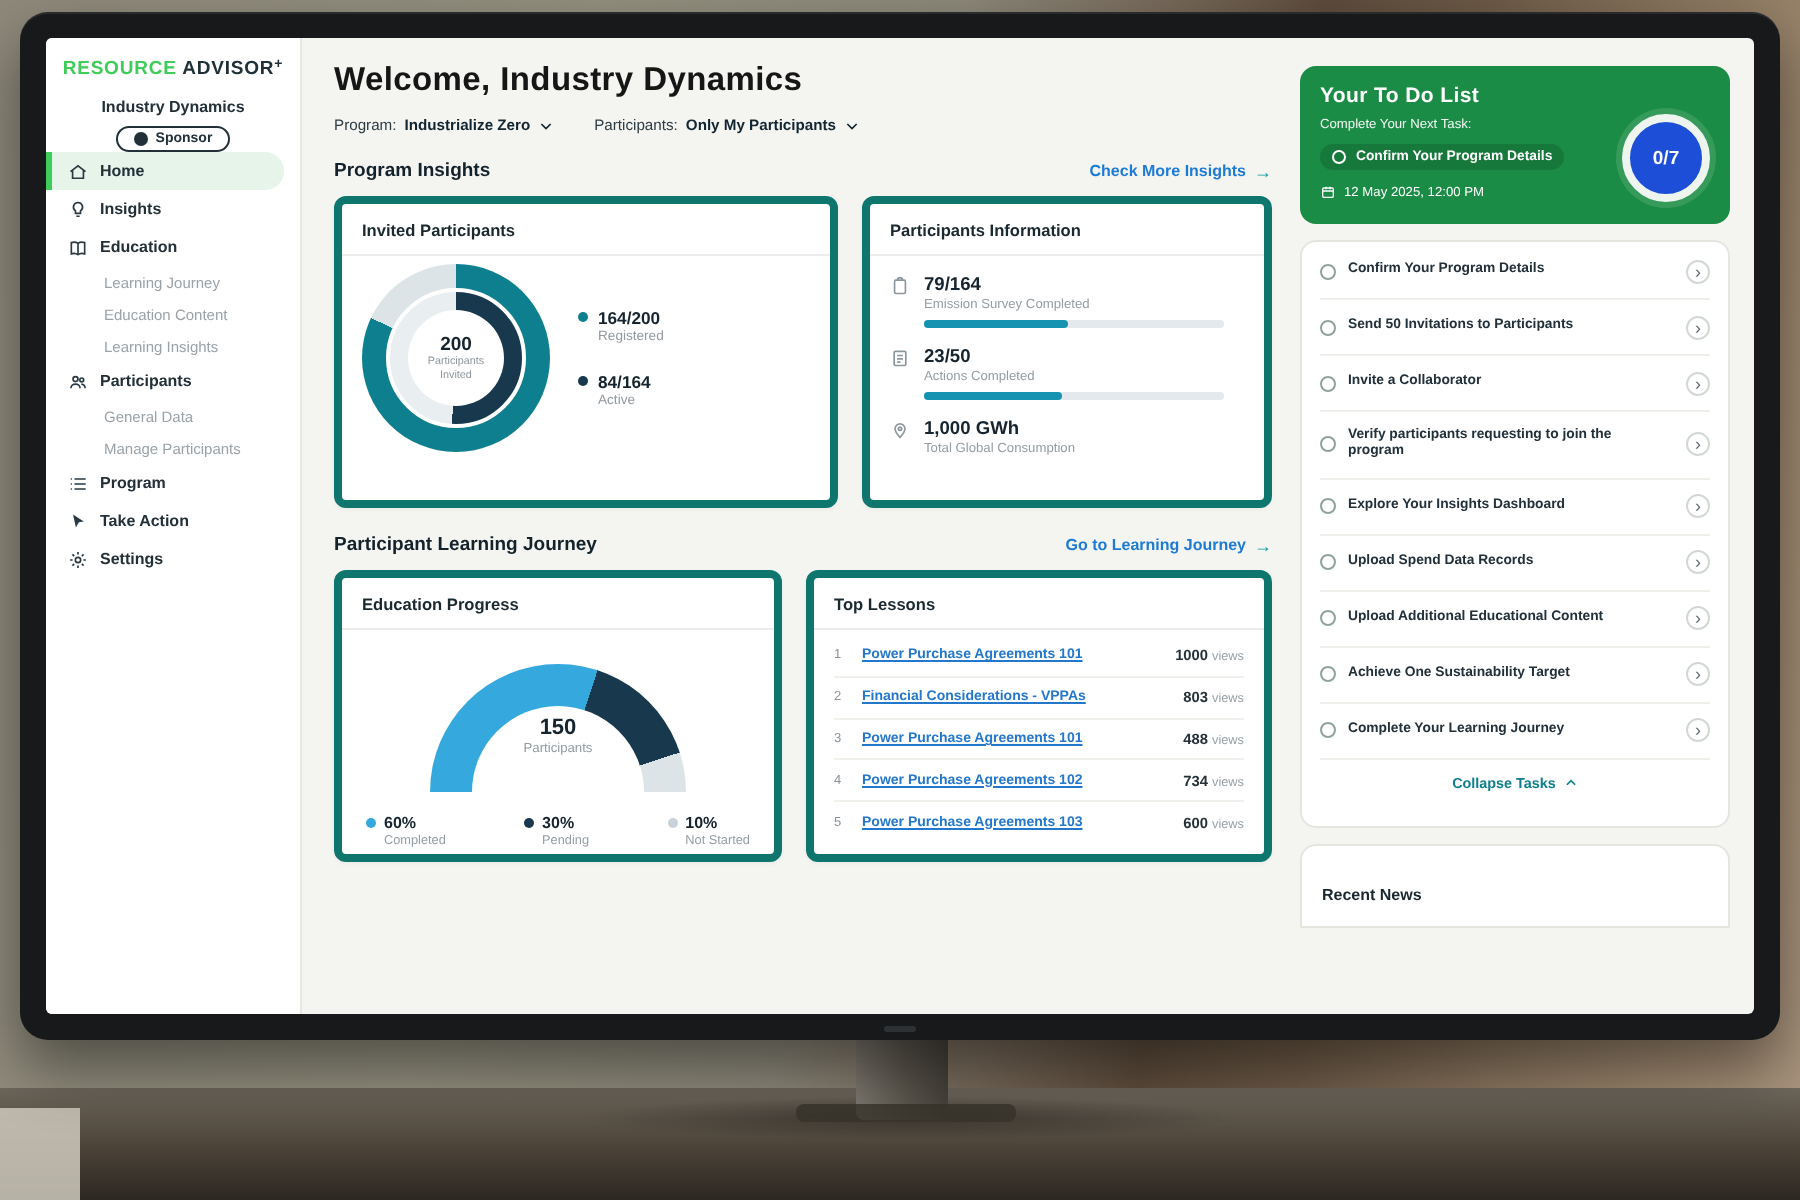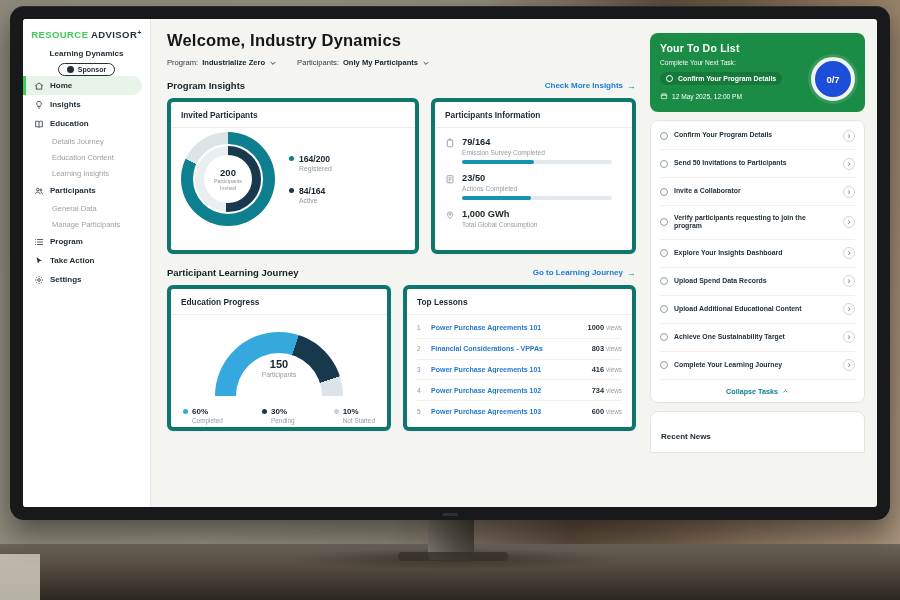--- a/index.html
+++ b/index.html
@@ -123,21 +123,21 @@
   .cal { width:8px; height:8px; color:#fff; }
   .tg-ring { position:absolute; right:10px; top:24px; width:44px; height:44px; border-radius:50%;
     border:4px solid #eef5ef; background:#1d4ed8; display:flex; align-items:center; justify-content:center;
     font-size:9.5px; font-weight:bold; box-shadow:0 0 0 3px rgba(255,255,255,.12); }
   .tasks-card { background:#fff; border:1px solid #e5e5e0; border-radius:8px; margin-top:8px; padding:1px 9px; }
   .task-row { display:flex; align-items:center; gap:6px; padding:7.5px 0; border-bottom:1px solid #efefeb; cursor:pointer; }
   .t-cb { width:8px; height:8px; border:1px solid #8fa39a; border-radius:50%; flex:none; }
   .t-label { flex:1; font-size:6.9px; font-weight:bold; color:#22303a; line-height:1.3; padding-right:2px; }
   .t-go { width:12px; height:12px; border:1px solid #d2d8d4; border-radius:50%; color:#5c6a70;
     font-size:9px; line-height:10px; text-align:center; flex:none; }
-  .collapse { display:flex; align-items:center; justify-content:center; gap:4px; padding:7px 0 5px;
+  .collapse { display:flex; align-items:center; justify-content:center; gap:4px; padding:7px 0 16px;
     font-size:7.2px; font-weight:bold; color:#0d7f8e; cursor:pointer; }
   .chev-up { width:7px; height:7px; color:#0d7f8e; }
   .chev-up svg { width:100%; height:100%; display:block; }
   .news-card { background:#fff; border:1px solid #e5e5e0; border-radius:8px 8px 0 0; margin-top:8px;
     padding:20px 10px; font-size:8px; font-weight:bold; color:#1a282f; height:42px; }
 </style>
 </head>
 <body>
 
 <div class="backdrop"></div>
@@ -148,21 +148,21 @@
 <div class="stand-base"></div>
 
 <div class="monitor">
   <div class="screen">
 
     <aside class="sidebar">
       <div class="logo">
         <span class="p1">RESOURCE</span>
         <span class="p2">ADVISOR</span><span class="plus">+</span>
       </div>
-      <div class="org">Learning Dynamics</div>
+      <div class="org">Industry Dynamics</div>
       <div class="badge">
         <span class="badge-dot"></span>
         <span>Sponsor</span>
       </div>
 
       <nav>
         <div class="nav-item active">
           <span class="nicon">
               <svg viewBox="0 0 24 24" fill="none" stroke="currentColor" stroke-width="2">
                 <path d="M3 11.5 12 4.5l9 7M5.5 10v9.5h13V10"></path>
@@ -181,21 +181,21 @@
         </div>
         <div class="nav-item">
           <span class="nicon">
               <svg viewBox="0 0 24 24" fill="none" stroke="currentColor" stroke-width="2">
                 <path d="M12 6.5C10 5 6.5 4.8 4 5.6V19c2.5-.8 6-.6 8 1 2-1.6 5.5-1.8 8-1V5.6C17.5 4.8 14 5 12 6.5z"></path>
                 <path d="M12 6.5V20"></path>
               </svg>
             </span>
           <span>Education</span>
         </div>
-        <div class="nav-sub">Details Journey</div>
+        <div class="nav-sub">Learning Journey</div>
         <div class="nav-sub">Education Content</div>
         <div class="nav-sub">Learning Insights</div>
         <div class="nav-item">
           <span class="nicon">
               <svg viewBox="0 0 24 24" fill="none" stroke="currentColor" stroke-width="2">
                 <circle cx="9" cy="8.5" r="3"></circle>
                 <path d="M3.5 19.5c0-3 2.5-5 5.5-5s5.5 2 5.5 5"></path>
                 <circle cx="16.5" cy="9.5" r="2.3"></circle>
                 <path d="M16 14.6c2.6.3 4.5 2.2 4.5 4.9"></path>
               </svg>
@@ -403,21 +403,21 @@
               <span class="lviews"><span>1000</span><span class="word">views</span></span>
             </div>
             <div class="lesson">
               <span class="lrank">2</span>
               <span class="ltitle">Financial Considerations - VPPAs</span>
               <span class="lviews"><span>803</span><span class="word">views</span></span>
             </div>
             <div class="lesson">
               <span class="lrank">3</span>
               <span class="ltitle">Power Purchase Agreements 101</span>
-              <span class="lviews"><span>416</span><span class="word">views</span></span>
+              <span class="lviews"><span>488</span><span class="word">views</span></span>
             </div>
             <div class="lesson">
               <span class="lrank">4</span>
               <span class="ltitle">Power Purchase Agreements 102</span>
               <span class="lviews"><span>734</span><span class="word">views</span></span>
             </div>
             <div class="lesson">
               <span class="lrank">5</span>
               <span class="ltitle">Power Purchase Agreements 103</span>
               <span class="lviews"><span>600</span><span class="word">views</span></span>

